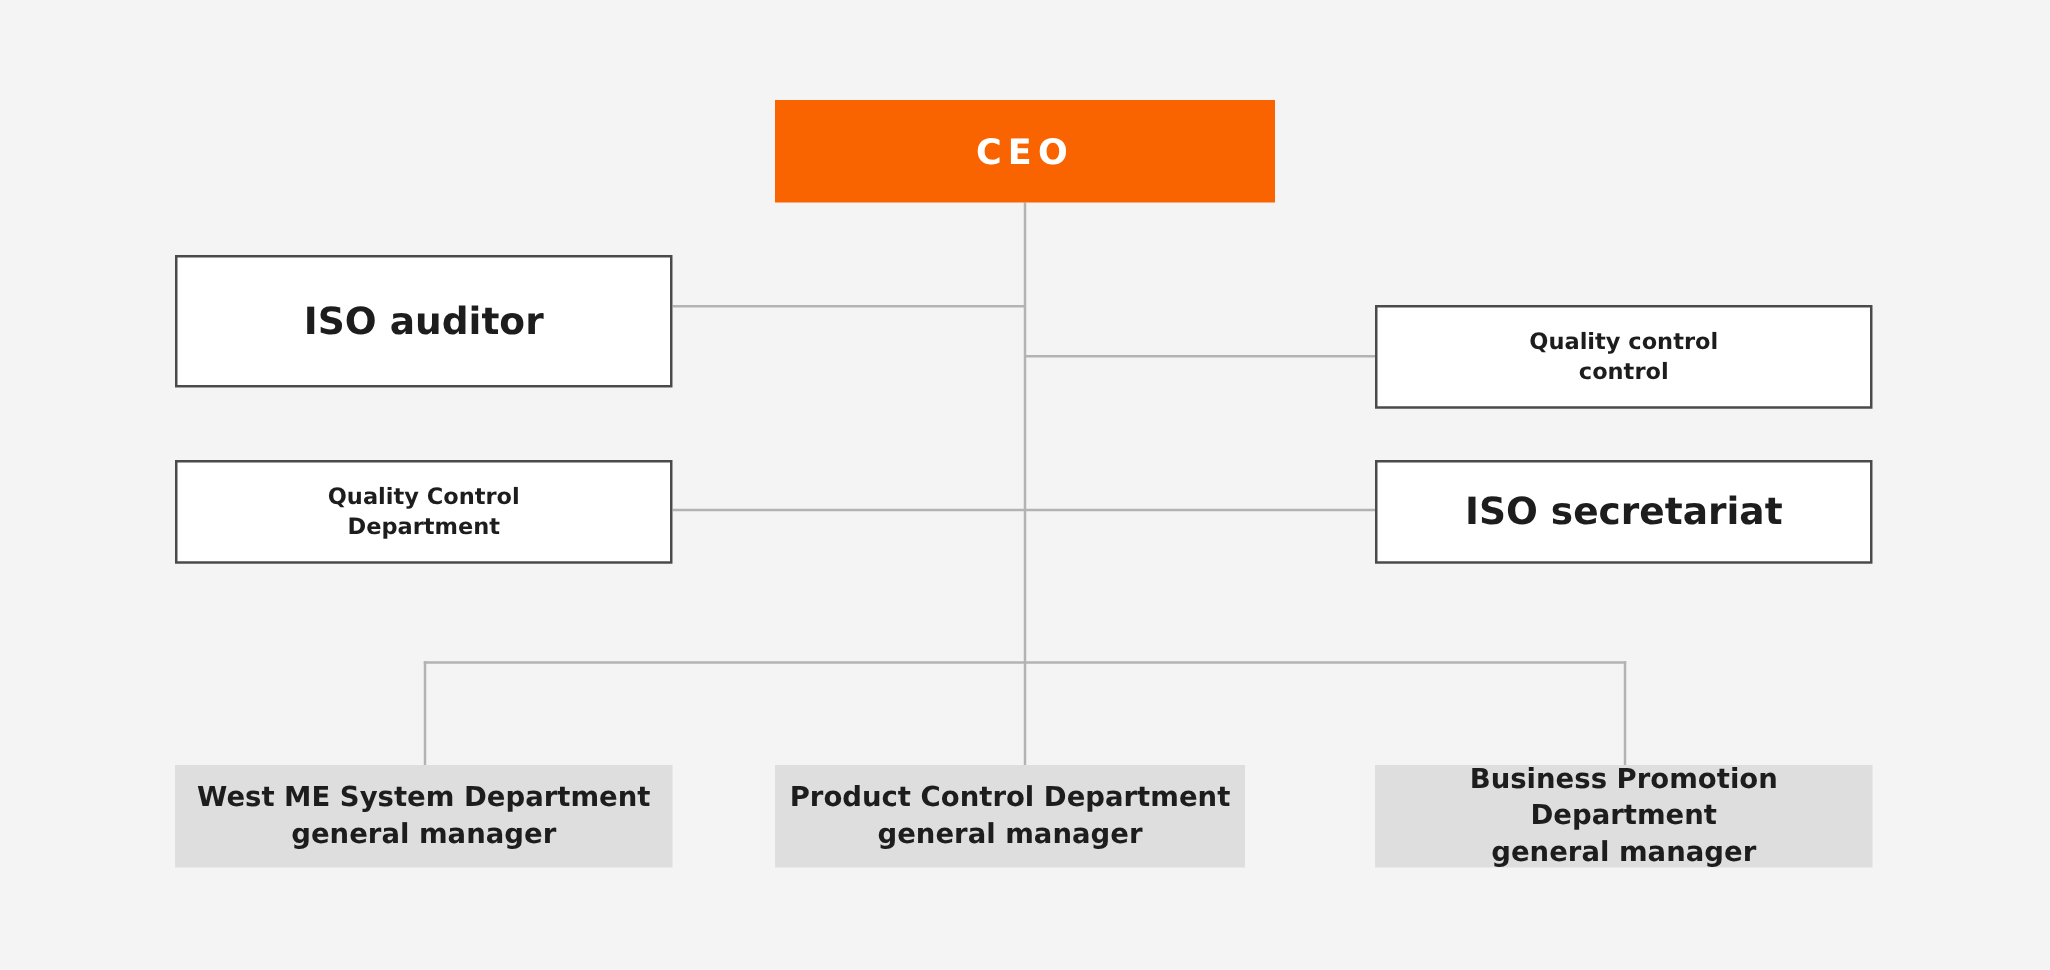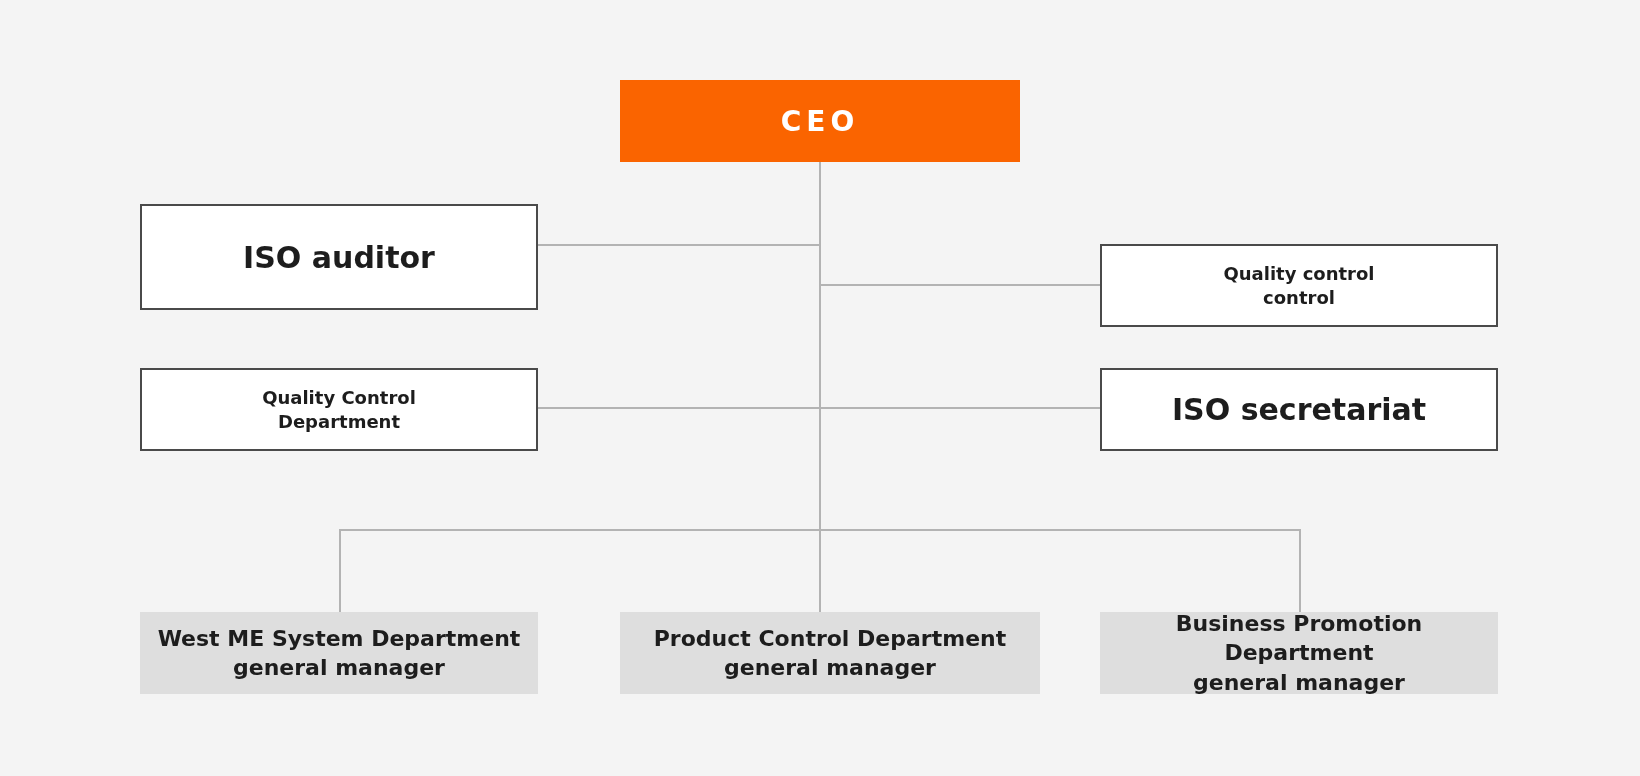--- a/index.html
+++ b/index.html
@@ -52,21 +52,21 @@
   #iso-auditor        { left: 140px;  top: 204px; width: 398px; height: 106px; }
   #qc-manager         { left: 1100px; top: 244px; width: 398px; height: 83px; }
   #qc-committee       { left: 140px;  top: 368px; width: 398px; height: 83px; }
   #iso-secretariat    { left: 1100px; top: 368px; width: 398px; height: 83px; }
   .dept {
     background: var(--dept-bg);
     font-size: 22px;
     line-height: 1.32;
   }
   #west-me            { left: 140px;  top: 612px; width: 398px; height: 82px; }
-  #product-control    { left: 620px;  top: 612px; width: 420px; height: 82px; }
+  #product-control    { left: 620px;  top: 612px; width: 376px; height: 82px; }
   #business-promotion { left: 1100px; top: 612px; width: 398px; height: 82px; }
   .line {
     position: absolute;
     background: var(--line);
     z-index: 1;
   }
   .v { width: 2px; }
   .h { height: 2px; }
   #l-ceo-trunk   { left: 819px;  top: 162px; height: 450px; }
   #l-auditor     { left: 538px;  top: 244px; width: 282px;  }

